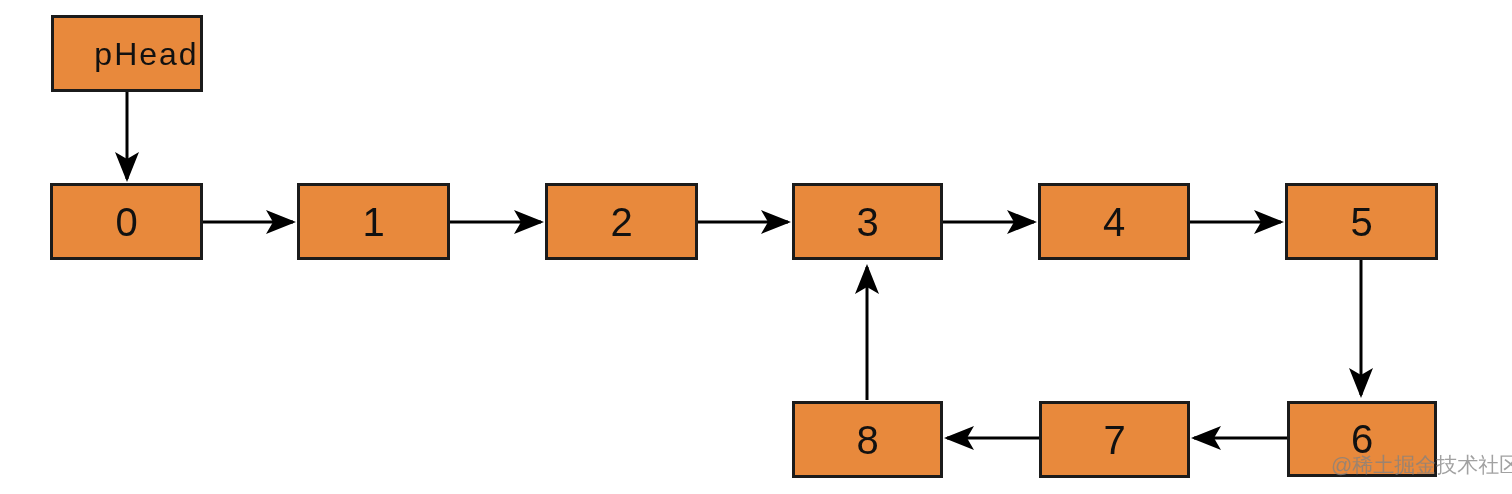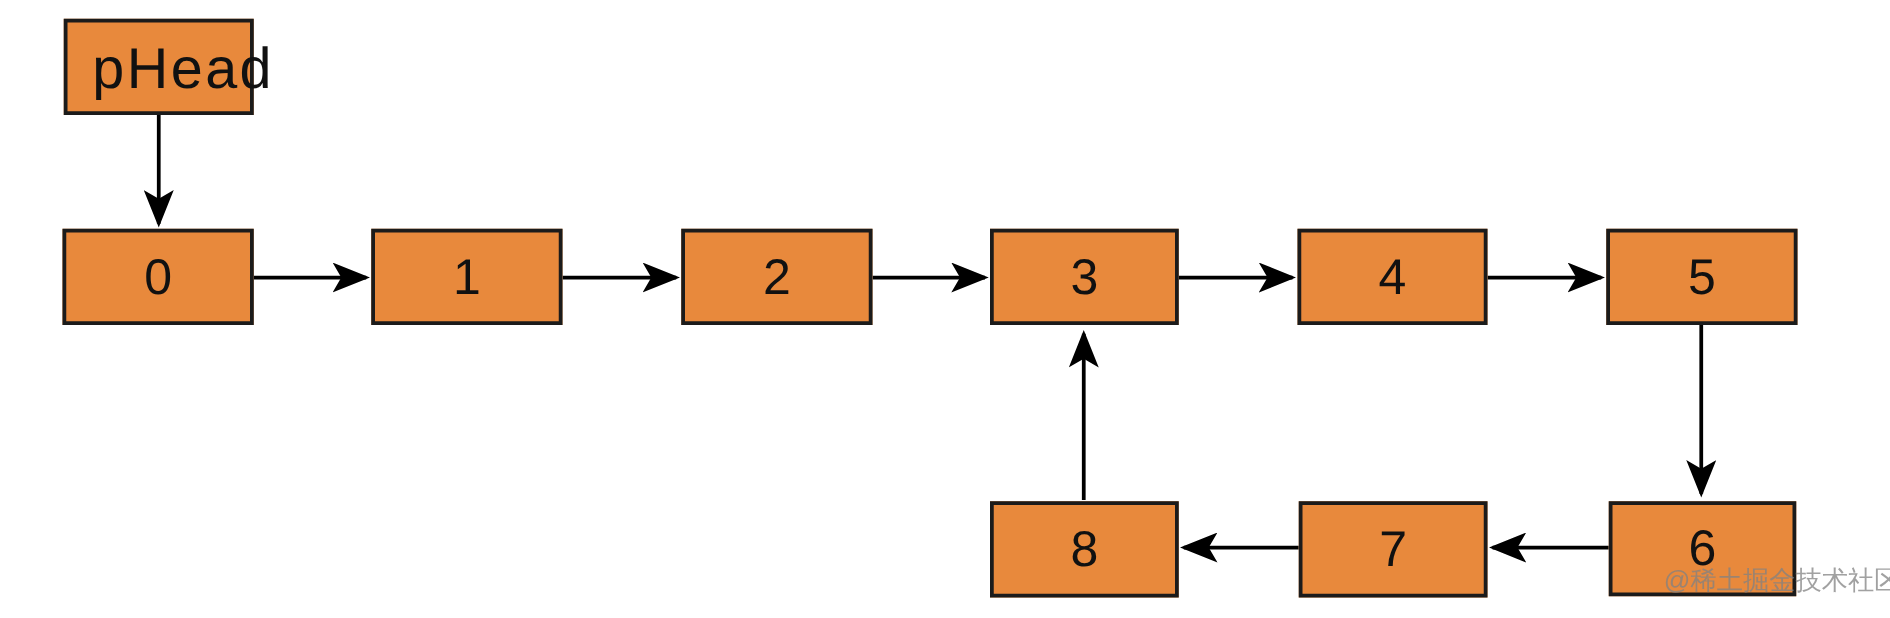--- a/index.html
+++ b/index.html
@@ -33,21 +33,21 @@
     justify-content: center;
     color: #111111;
   }
   .node .label {
     font-size: 40px;
     line-height: 1;
     color: #111111;
   }
   
   #head-box        { left: 51px;   top: 15px;  width: 152px; height: 77px; }
-  #head-box .label { font-size: 46px; letter-spacing: 2px; margin-left: 39px; }
+  #head-box .label { font-size: 32px; letter-spacing: 2px; margin-left: 39px; }
   
   #node-0 { left: 50px;   top: 183px; width: 153px; height: 77px; }
   #node-1 { left: 297px;  top: 183px; width: 153px; height: 77px; }
   #node-2 { left: 545px;  top: 183px; width: 153px; height: 77px; }
   #node-3 { left: 792px;  top: 183px; width: 151px; height: 77px; }
   #node-4 { left: 1038px; top: 183px; width: 152px; height: 77px; }
   #node-5 { left: 1285px; top: 183px; width: 153px; height: 77px; }
   
   #node-8 { left: 792px;  top: 401px; width: 151px; height: 77px; }
   #node-7 { left: 1039px; top: 401px; width: 151px; height: 77px; }

